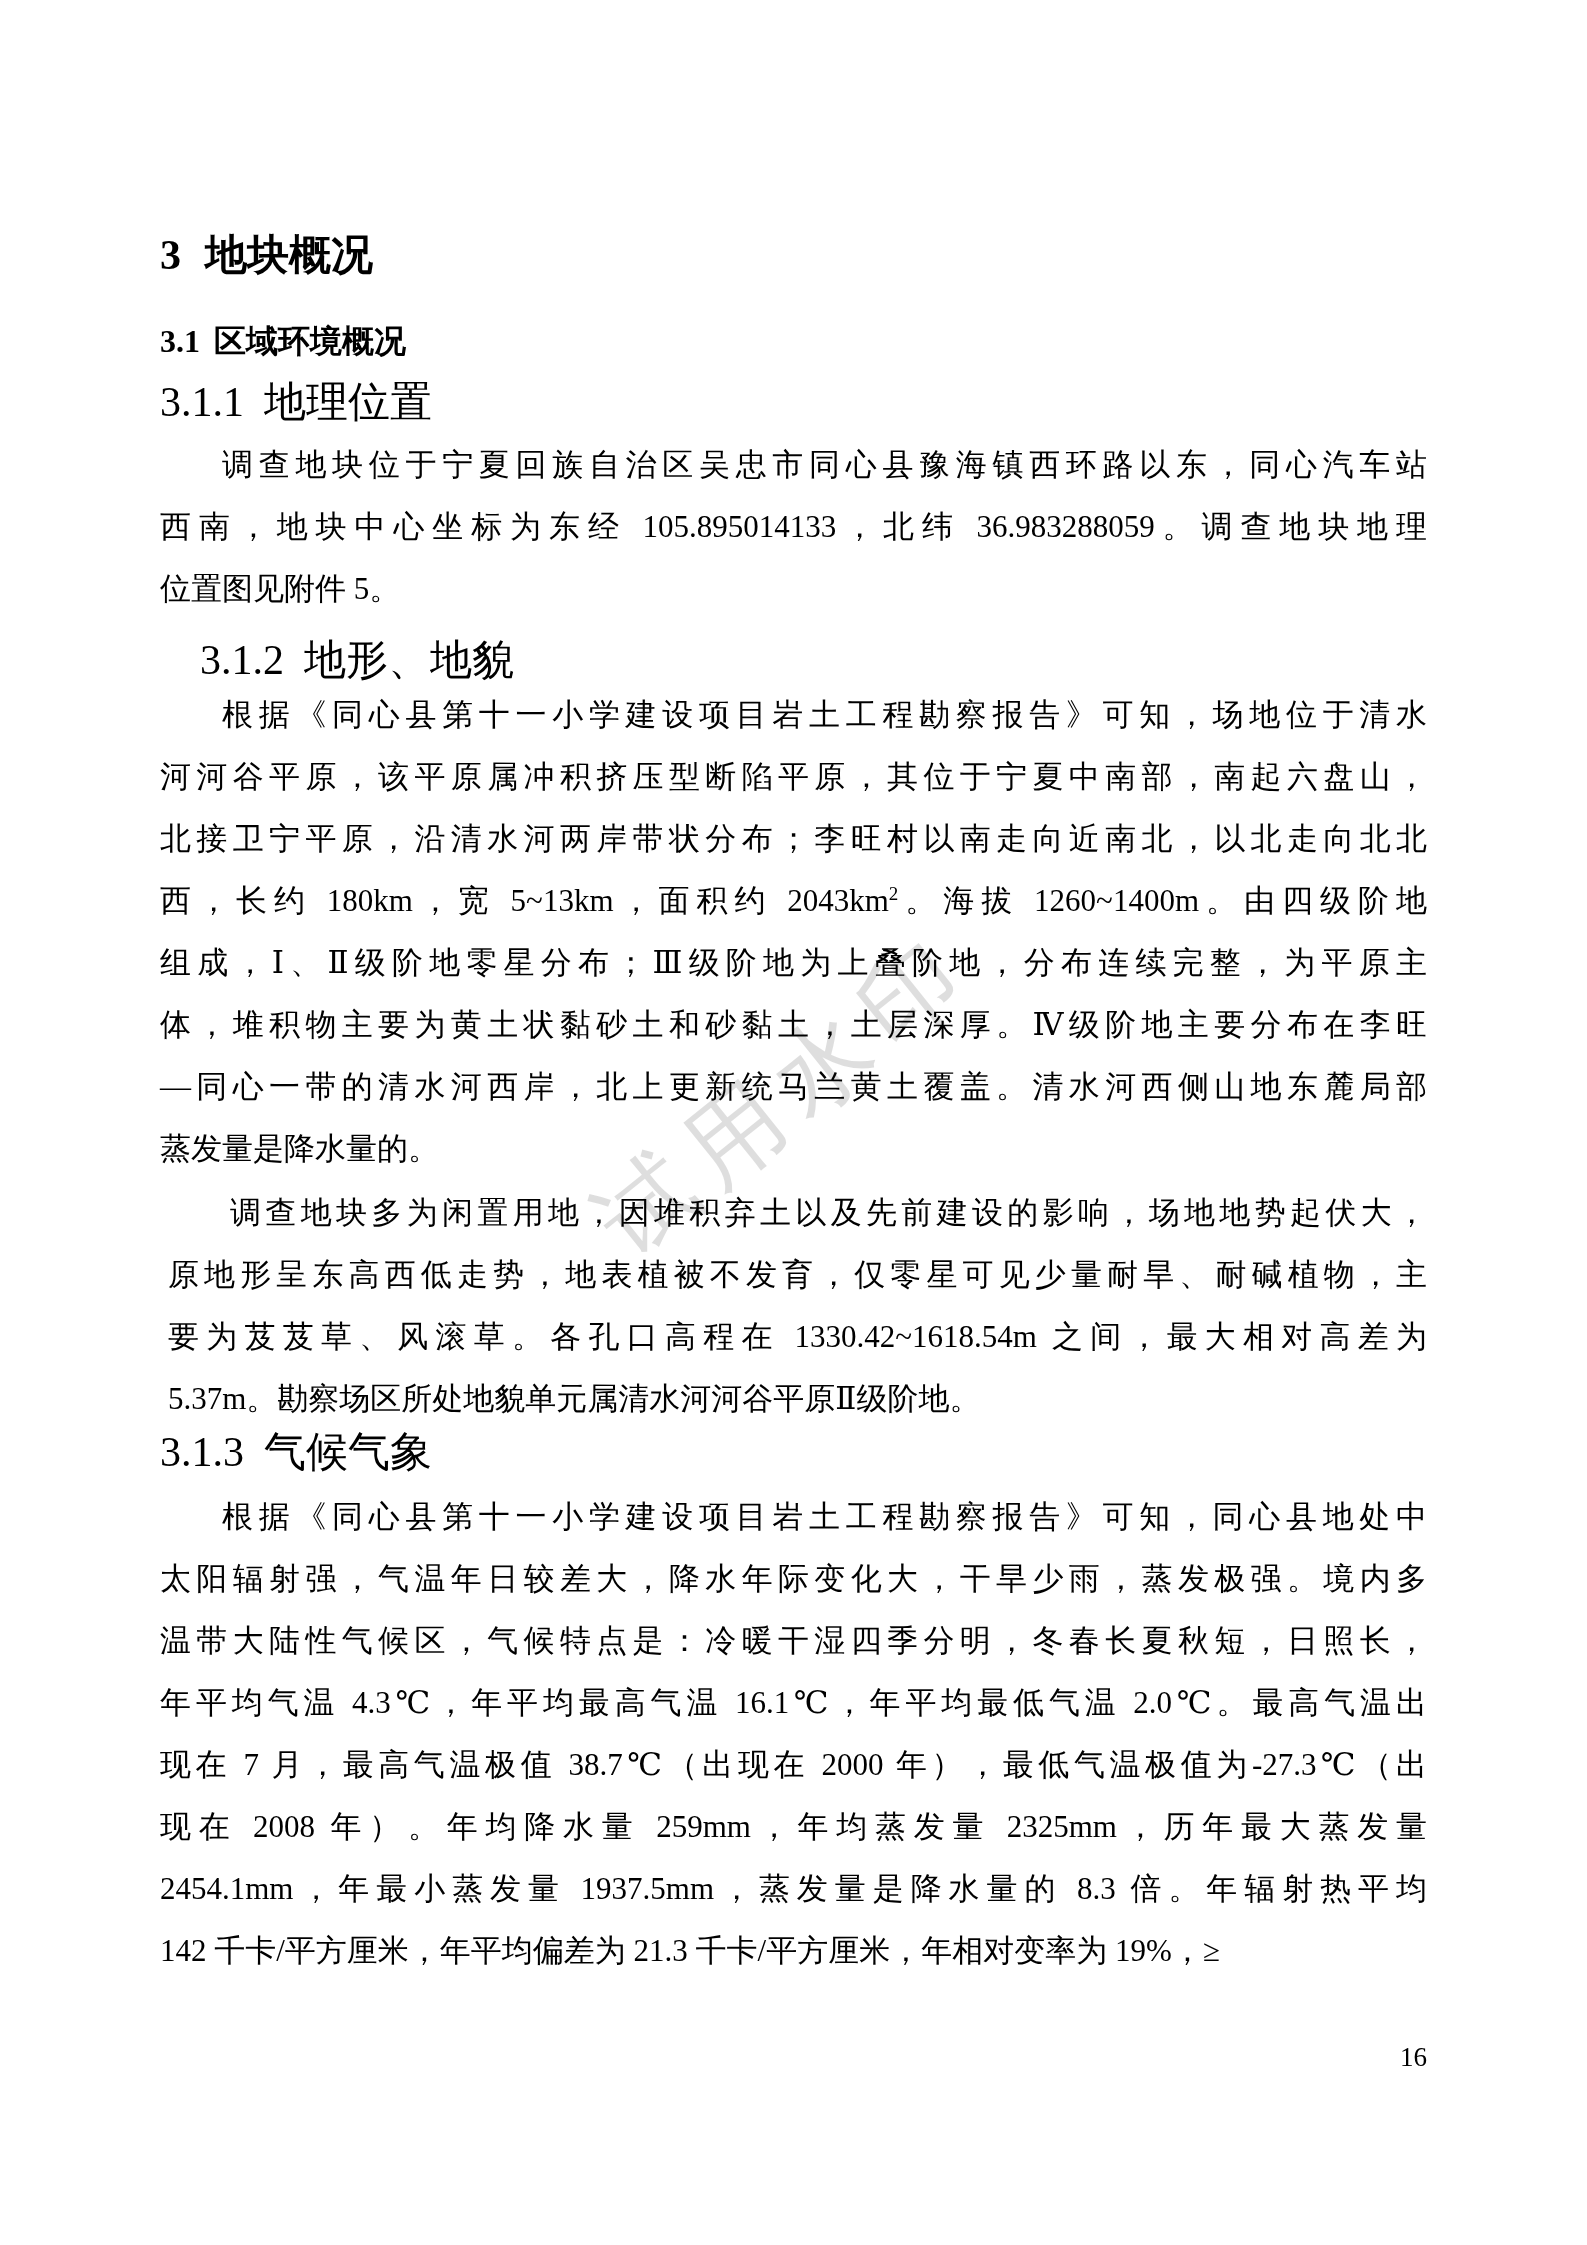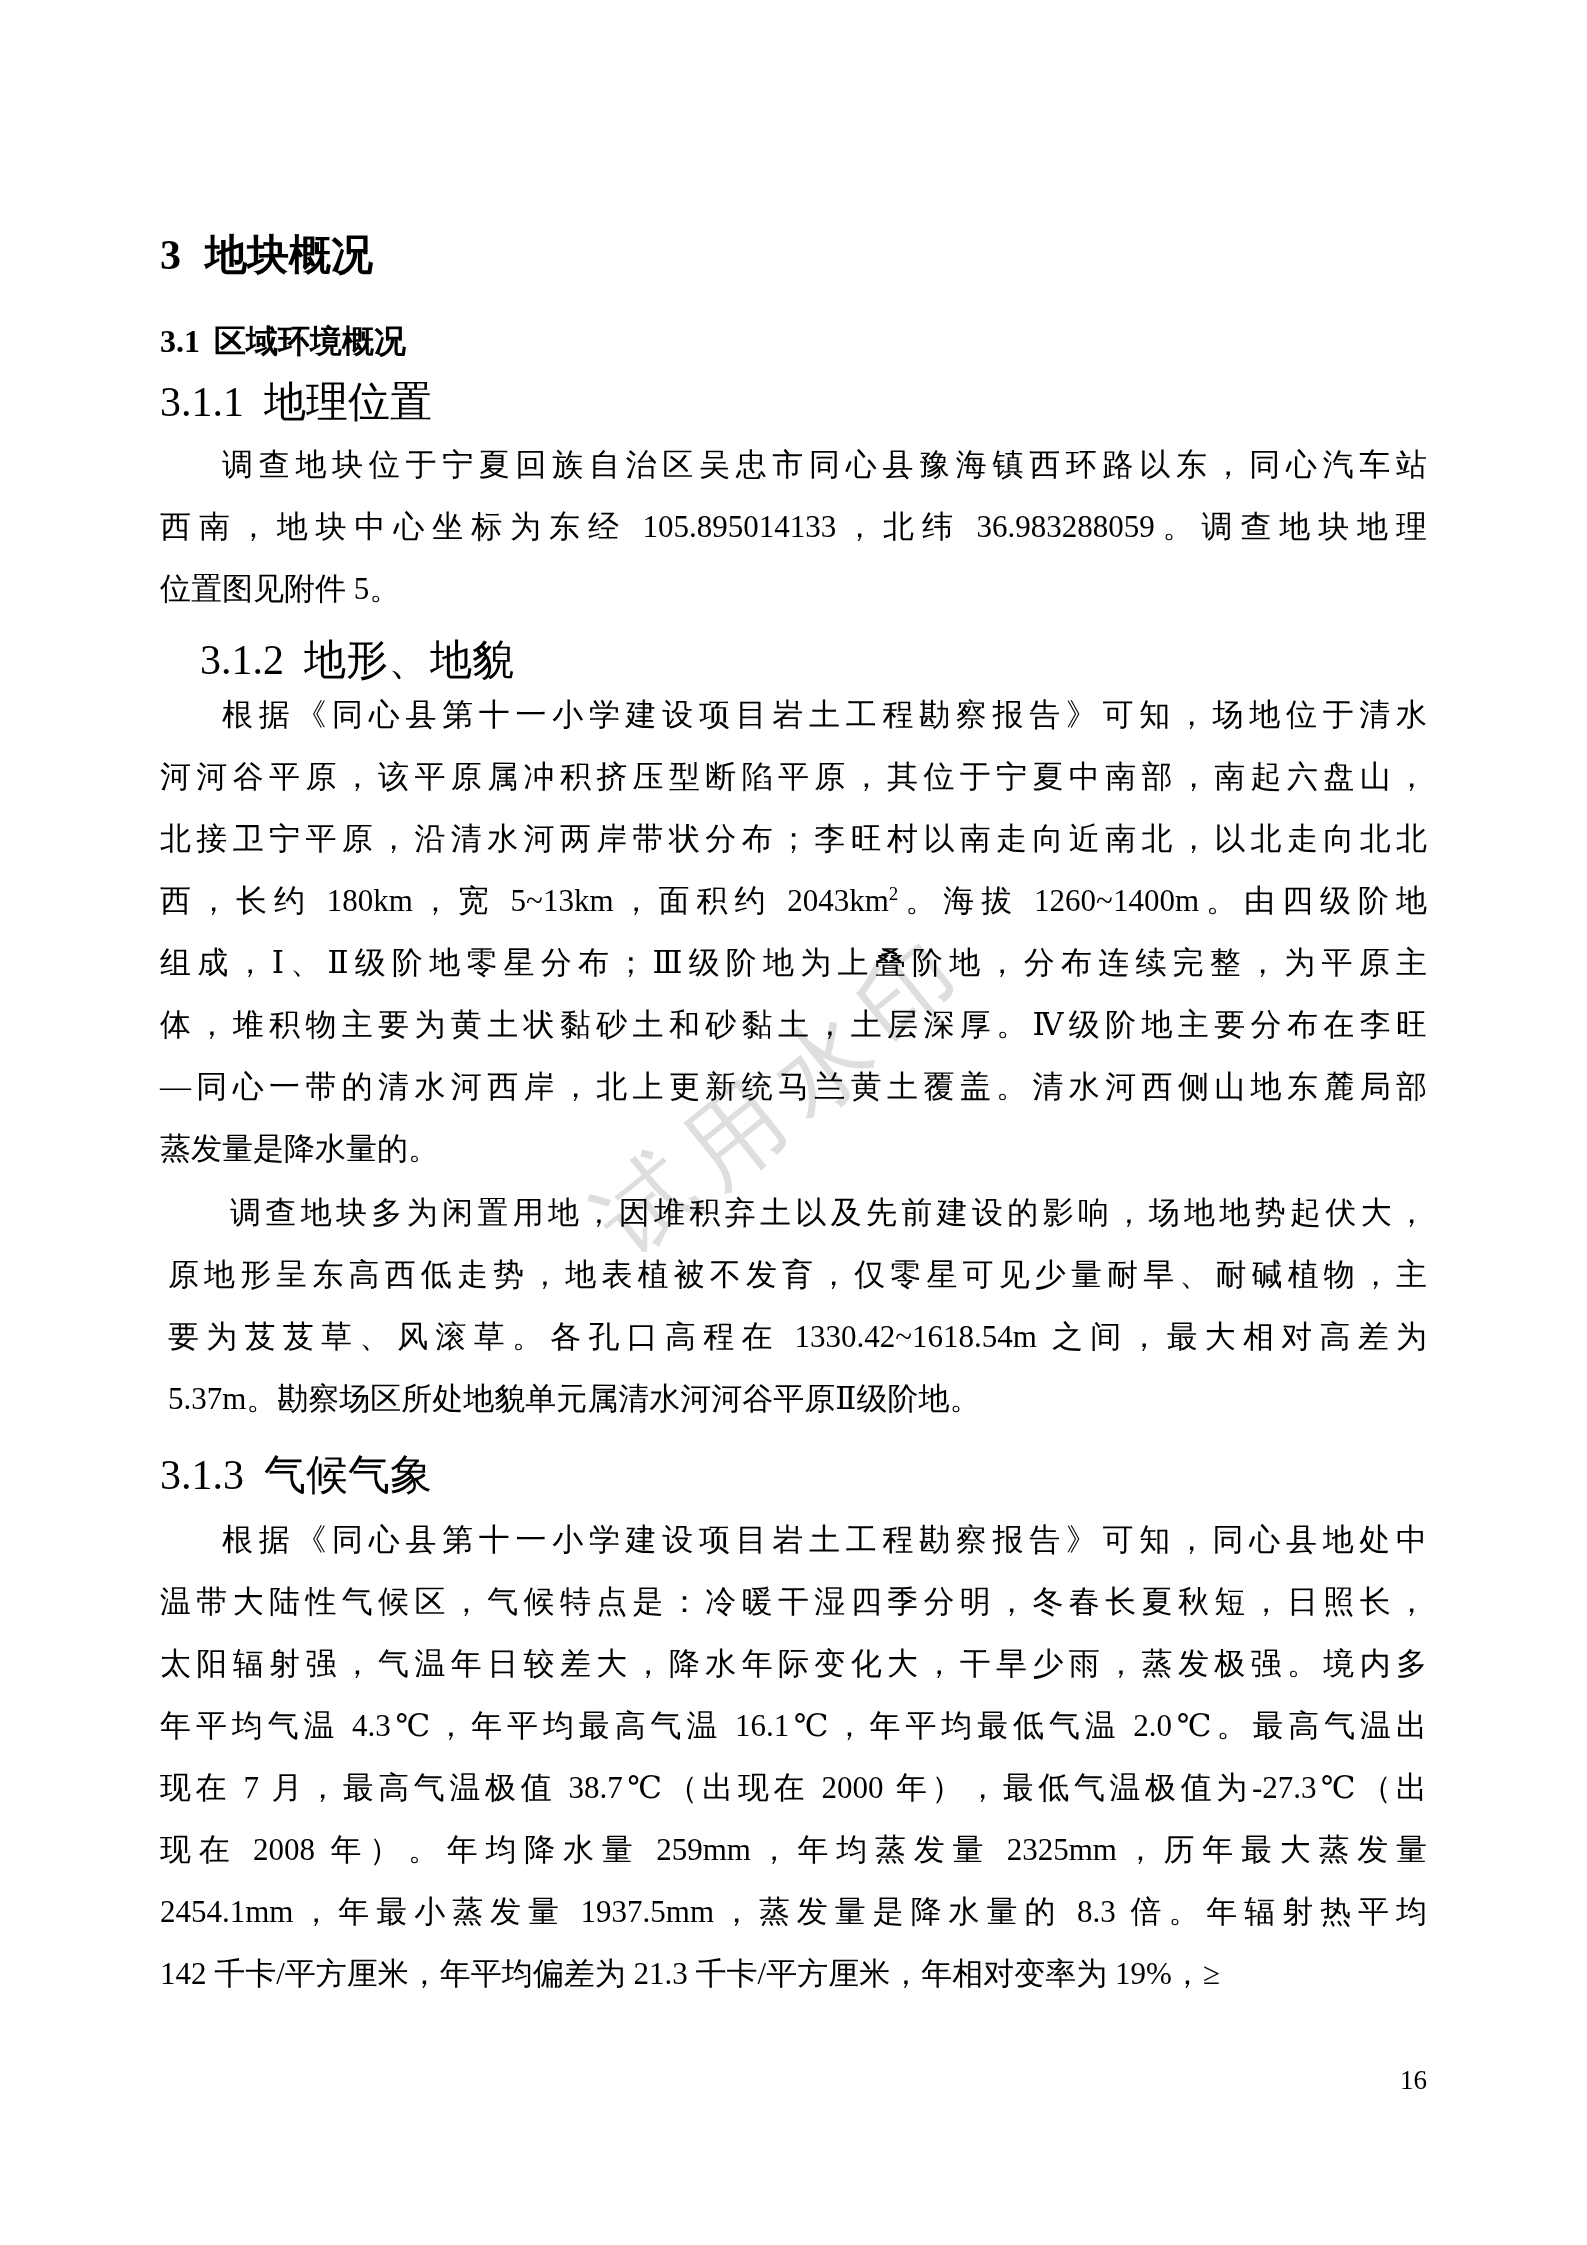--- a/index.html
+++ b/index.html
@@ -43,21 +43,21 @@
   }
   .h2 .num { margin-right: 14px; }
   .h3 {
     font-size: 42px;
     font-weight: normal;
     line-height: 44px;
   }
   .h3 .num { margin-right: 20px; }
   .h3.sub1 { margin-top: 16px; }
   .h3.sub2 { margin-top: 18px; margin-left: 40px; }
-  .h3.sub3 { margin-top: 23px; }
+  .h3.sub3 { }
   .para { font-size: 31px; }
   .para.p1 { margin-top: 10px; }
   .para.p2 { margin-top: 2px; }
   .para.p3 { margin-top: 2px; margin-left: 8px; }
   .para.p4 { margin-top: 12px; }
   .line {
     line-height: 62px;
     text-align: justify;
     text-align-last: justify;
     white-space: nowrap;
@@ -125,22 +125,22 @@
     <div class="line">要为芨芨草、风滚草。各孔口高程在 1330.42~1618.54m 之间，最大相对高差为</div>
     <div class="line last">5.37m。勘察场区所处地貌单元属清水河河谷平原Ⅱ级阶地。</div>
   </div>
 
   <div class="h3 sub3">
     <span class="num">3.1.3</span><span>气候气象</span>
   </div>
 
   <div class="para p4">
     <div class="line indent">根据《同心县第十一小学建设项目岩土工程勘察报告》可知，同心县地处中</div>
+    <div class="line">太阳辐射强，气温年日较差大，降水年际变化大，干旱少雨，蒸发极强。境内多</div>
     <div class="line">温带大陆性气候区，气候特点是：冷暖干湿四季分明，冬春长夏秋短，日照长，</div>
-    <div class="line">太阳辐射强，气温年日较差大，降水年际变化大，干旱少雨，蒸发极强。境内多</div>
     <div class="line">年平均气温 4.3℃，年平均最高气温 16.1℃，年平均最低气温 2.0℃。最高气温出</div>
     <div class="line">现在 7 月，最高气温极值 38.7℃（出现在 2000 年），最低气温极值为-27.3℃（出</div>
     <div class="line">现在 2008 年）。年均降水量 259mm，年均蒸发量 2325mm，历年最大蒸发量</div>
     <div class="line">2454.1mm，年最小蒸发量 1937.5mm，蒸发量是降水量的 8.3 倍。年辐射热平均</div>
     <div class="line last">142 千卡/平方厘米，年平均偏差为 21.3 千卡/平方厘米，年相对变率为 19%，≥</div>
   </div>
 
   <div class="pageno">16</div>
 
 </div>

